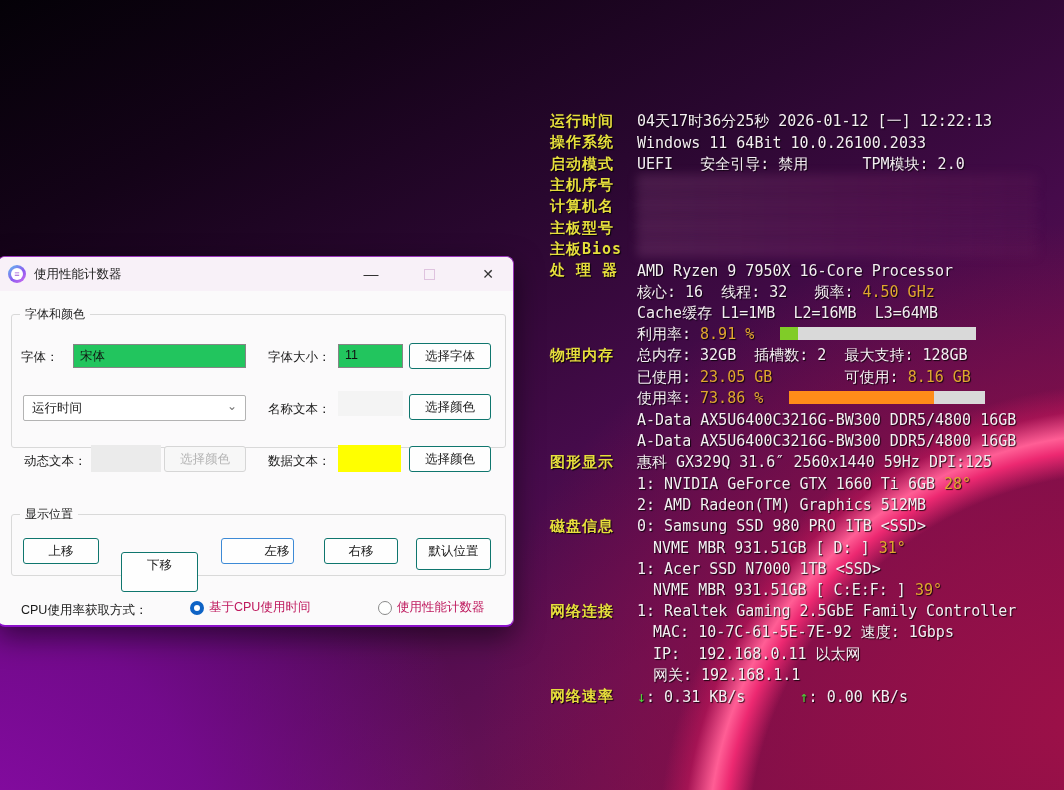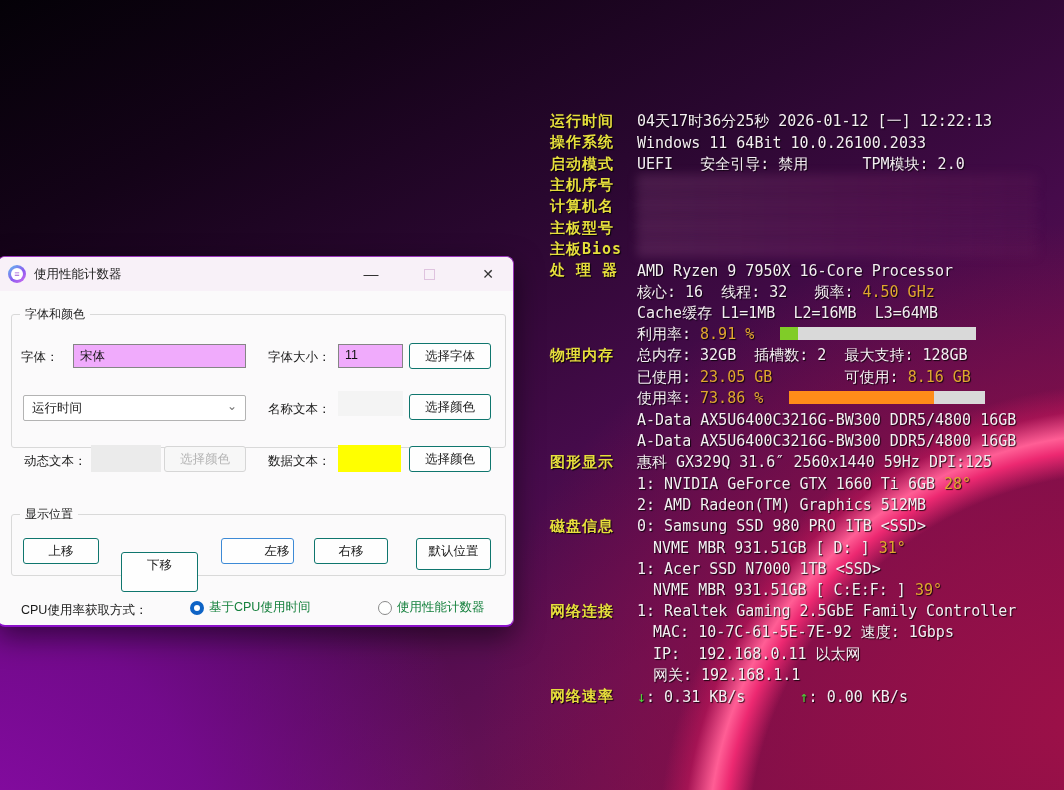--- a/index.html
+++ b/index.html
@@ -71,39 +71,39 @@
   .groupbox { position:absolute; border:1px solid #d9d9d9; border-radius:3px; }
   .gb-font { left:13px; top:57px; width:495px; height:134px; }
   .gb-pos  { left:13px; top:257px; width:495px; height:62px; }
   .legend {
     position:absolute; top:-9px; left:8px; background:#fbfafb;
     padding:0 5px; font-size:12px; color:#222;
   }
 
   .dlabel { position:absolute; font-size:12.5px; color:#1a1a1a; white-space:nowrap; }
   .textbox {
-    position:absolute; background:#f0abfc; border:1px solid #858585;
+    position:absolute; background:#22c55e; border:1px solid #858585;
     font-size:12.5px; color:#111; padding:3px 6px;
     font-family:"Liberation Sans", sans-serif;
   }
   .dropdown {
     position:absolute; background:#fff; border:1px solid #b3b3b3; border-radius:2px;
     font-size:12.5px; color:#222; display:flex; align-items:center;
     justify-content:space-between; padding:0 8px;
   }
   .chevron { color:#777; font-size:12px; margin-top:-4px; }
   .btn {
     position:absolute; background:#fefefe; border:1px solid #0f766e; border-radius:3px;
     font-size:12.5px; color:#1a1a1a; text-align:center; line-height:24px;
   }
   .btn.focused { border:1px solid #3d8ad6;padding-left:39px; }
   .btn.disabled { color:#b4b4b4; border-color:#d6d6d6; background:#f7f7f7; }
   .swatch { position:absolute; }
 
-  .radio-opt { position:absolute; display:flex; align-items:center; font-size:12.5px; color:#15803d; }
+  .radio-opt { position:absolute; display:flex; align-items:center; font-size:12.5px; color:#be185d; }
   .radio { width:14px; height:14px; border-radius:50%; background:#fff; margin-right:5px; flex:0 0 14px; }
   .radio.on  { border:4px solid #0e63c5; }
   .radio.off { border:1px solid #8a8a8a; }
 </style>
 </head>
 <body>
 
 <div class="screen">
 
   <div class="sysinfo">
@@ -255,21 +255,21 @@
     <span class="dlabel" style="left:270px; top:196px;">数据文本：</span>
     <div class="swatch" style="left: 340px; top: 188px; width: 63px; height: 27px; background: rgb(255, 255, 0);"></div>
     <div class="btn" style="left:411px; top:189px; width:82px; height:26px;">选择颜色</div>
 
     <div class="groupbox gb-pos">
       <span class="legend">显示位置</span>
     </div>
     <div class="btn" style="left:25px; top:281px; width:76px; height:26px;">上移</div>
     <div class="btn" style="left:123px; top:295px; width:77px; height:40px;font-family:Liberation Serif, serif;">下移</div>
     <div class="btn focused" style="left:223px; top:281px; width:73px; height:26px;">左移</div>
-    <div class="btn" style="left:316px; top:281px; width:74px; height:26px;">右移</div>
+    <div class="btn" style="left:326px; top:281px; width:74px; height:26px;">右移</div>
     <div class="btn" style="left:418px; top:281px; width:75px; height:32px;">默认位置</div>
 
     <span class="dlabel" style="left:23px; top:345px;">CPU使用率获取方式：</span>
     <div class="radio-opt" style="left:192px; top:342px;">
       <span class="radio on"></span>
       <span>基于CPU使用时间</span>
     </div>
     <div class="radio-opt" style="left:380px; top:342px;">
       <span class="radio off"></span>
       <span>使用性能计数器</span>

